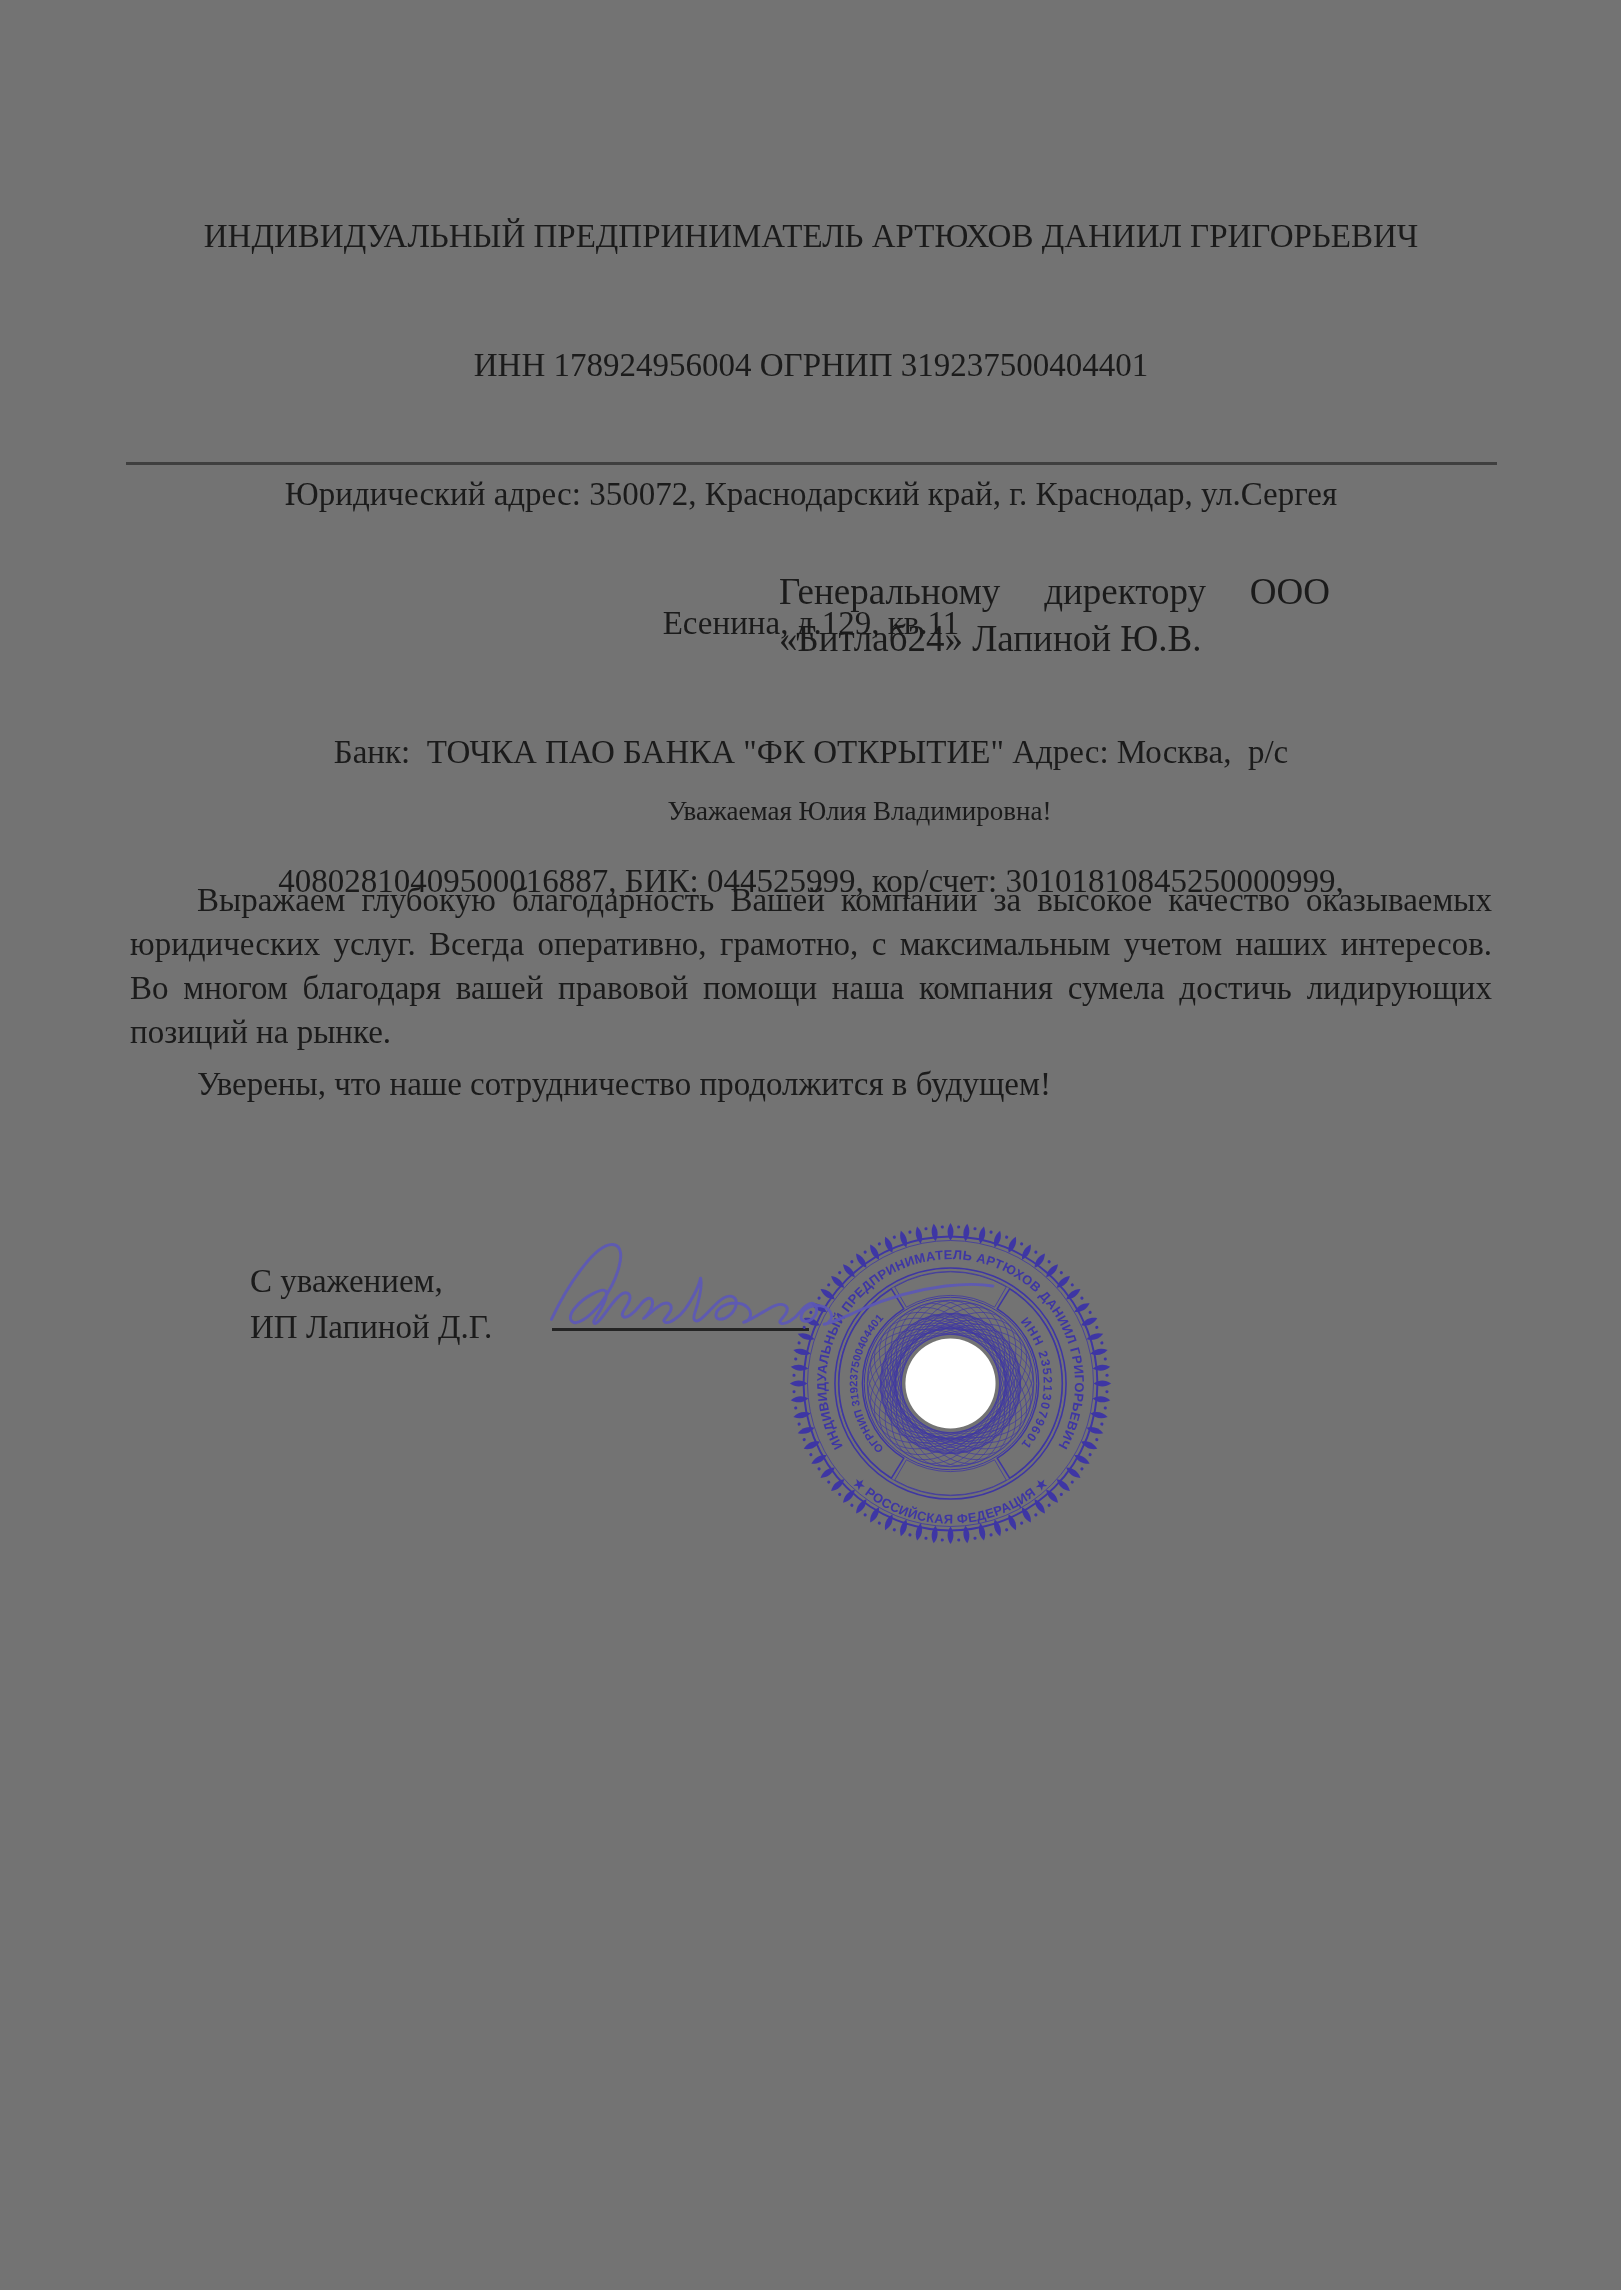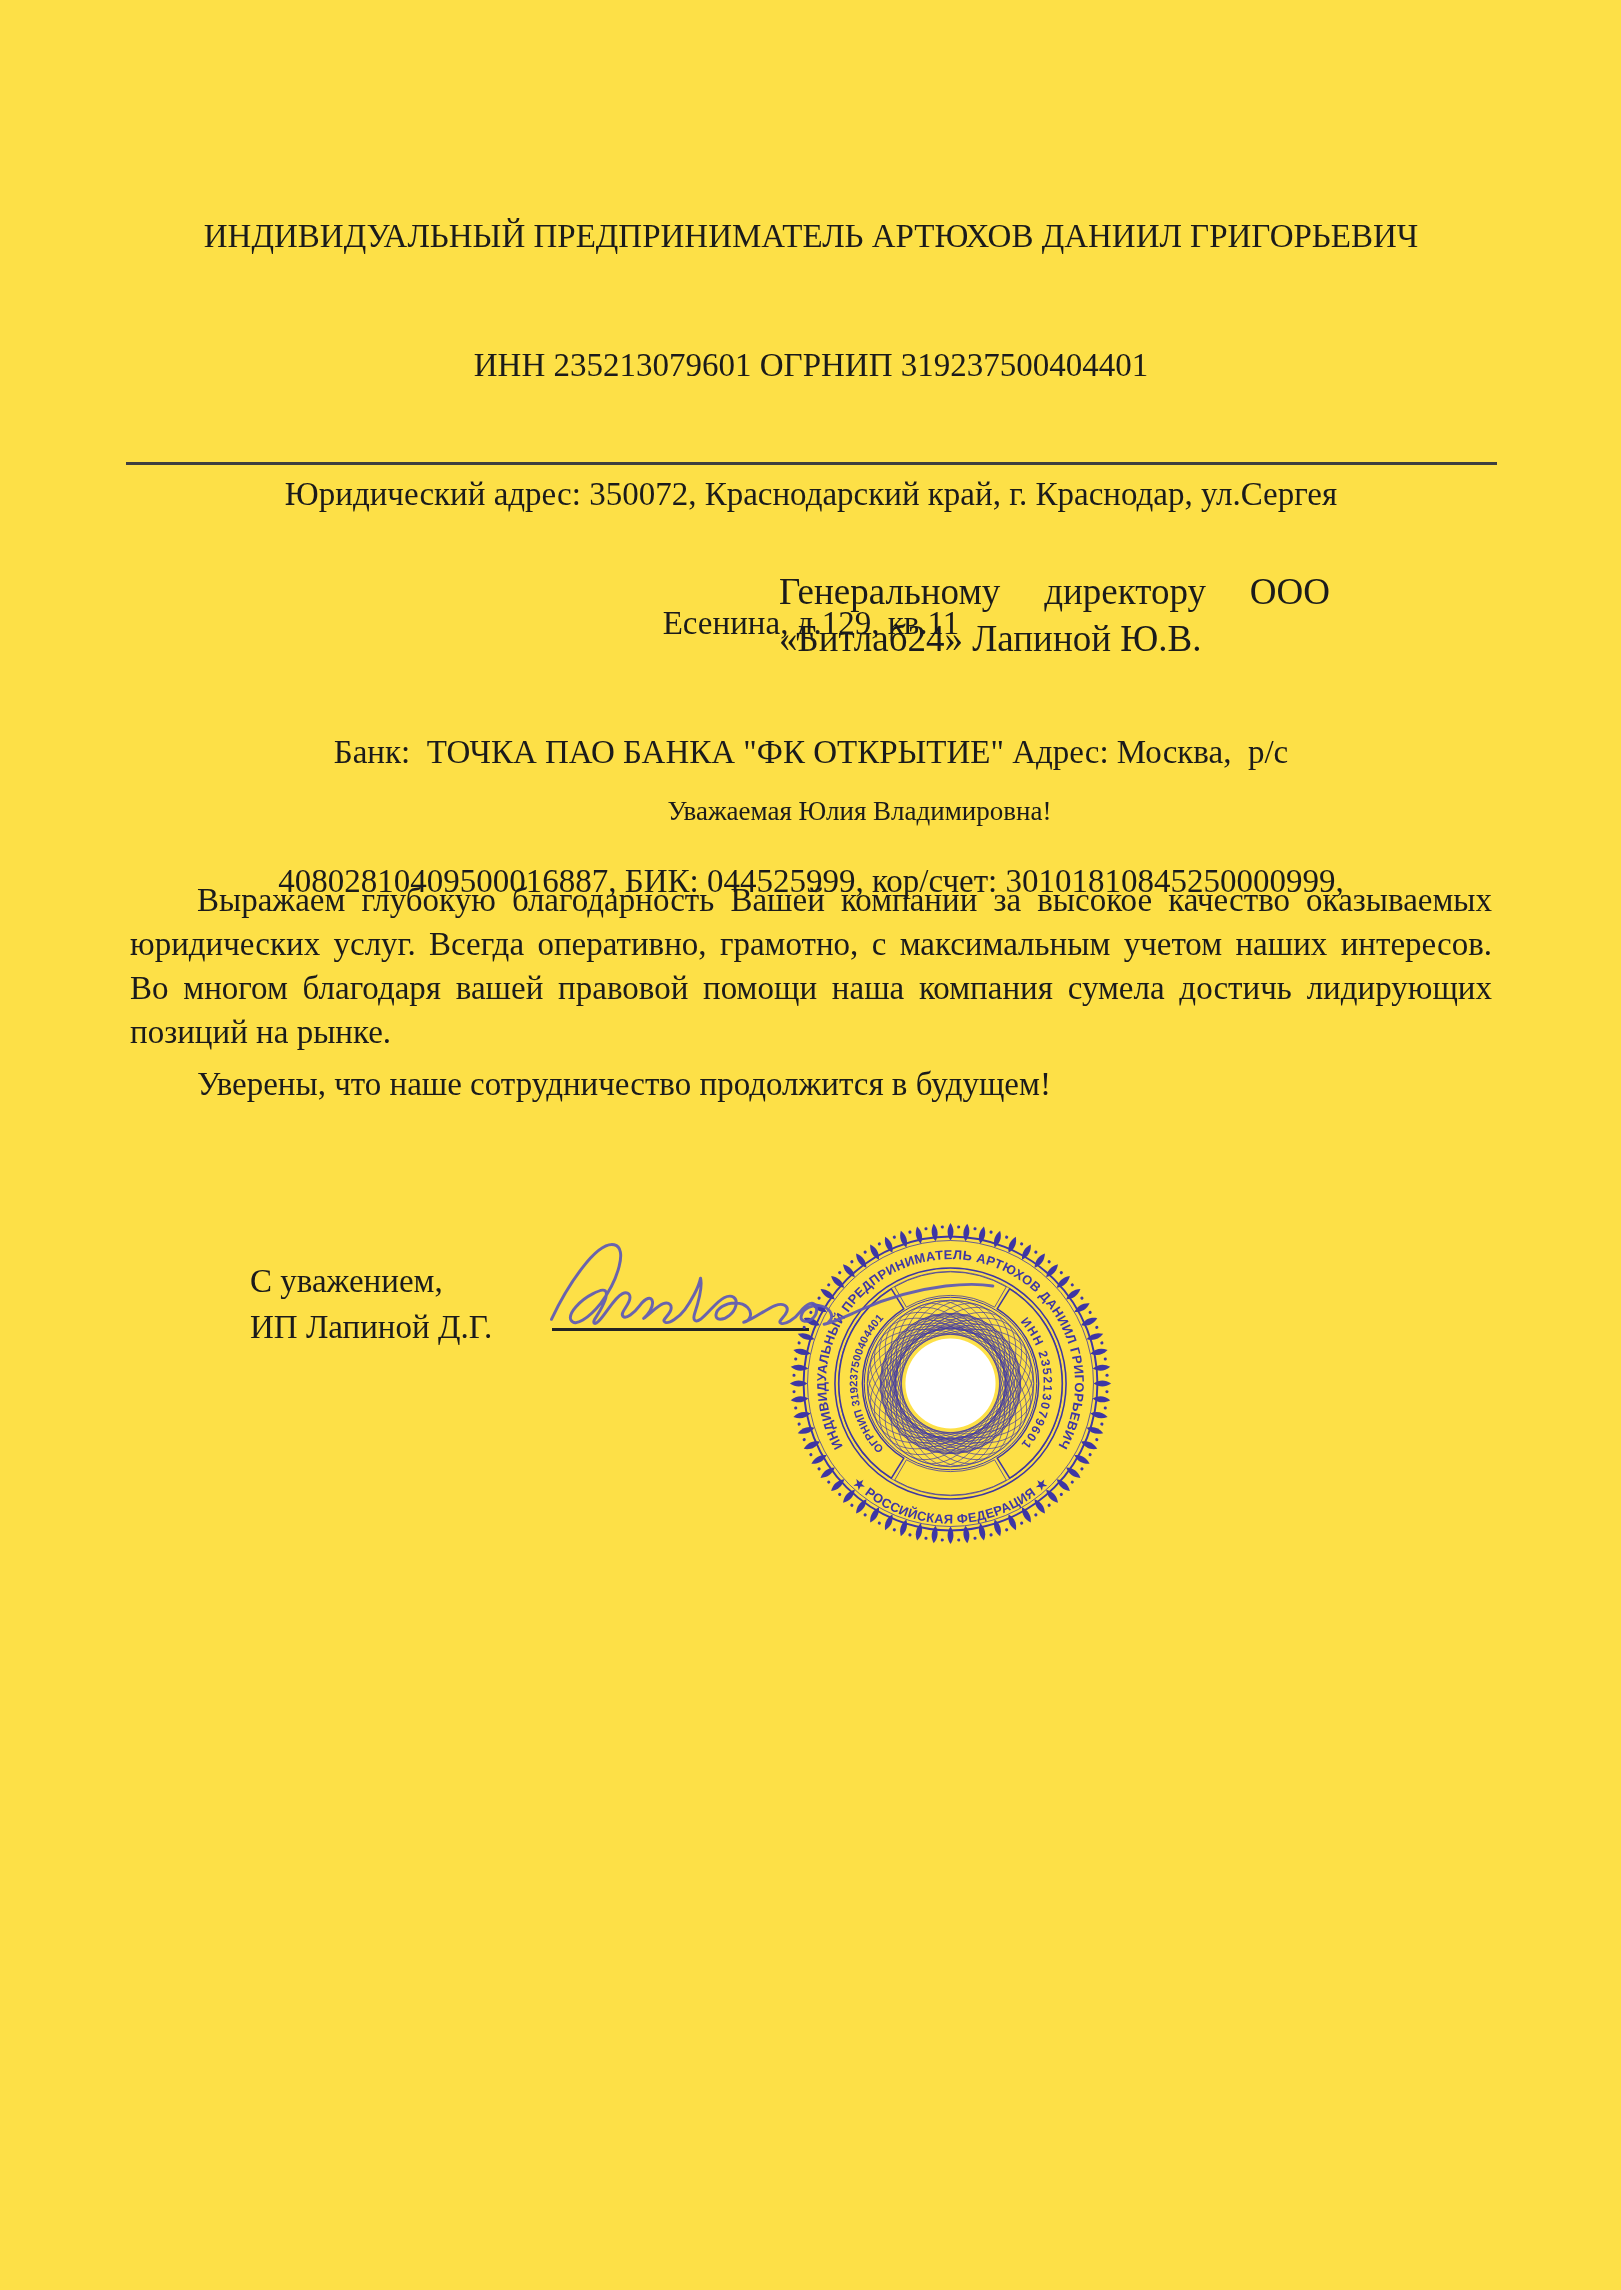--- a/index.html
+++ b/index.html
@@ -1,18 +1,18 @@
 <!DOCTYPE html>
 <html><head>
 <meta charset="utf-8">
 <style>
   :root { --ink:#3e36a4; --sig:#5c58b6; }
   html,body { margin:0; padding:0; background:#ffffff; }
   .page {
-    position:relative; width:1621px; height:2291px; background:#fde047;
+    position:relative; width:1621px; height:2291px; background:#737373;
     font-family:"Liberation Serif", serif; color:#1b1b1b; overflow:hidden;
   }
   .letterhead {
     position:absolute; top:129px; left:118px; width:1386px;
     text-align:center; font-size:33px; line-height:43px; white-space:pre-wrap;
   }
   .rule {
     position:absolute; top:462px; left:126px; width:1371px; height:0;
     border-top:3.9px solid #3f3f3f;
   }
@@ -46,21 +46,21 @@
   .stamp-text { fill:var(--ink); font-family:"Liberation Sans", sans-serif; font-weight:700; }
   .sig-path { stroke:var(--sig); fill:none; stroke-width:3; stroke-linecap:round; stroke-linejoin:round; opacity:.92; }
 </style>
 </head>
 <body>
 
 <div class="page" style="--ink: #3e36a4; --sig: #5c58b6;">
 
   <div class="letterhead">
     <div>ИНДИВИДУАЛЬНЫЙ ПРЕДПРИНИМАТЕЛЬ АРТЮХОВ ДАНИИЛ ГРИГОРЬЕВИЧ</div>
-    <div>ИНН 235213079601 ОГРНИП 319237500404401</div>
+    <div>ИНН 178924956004 ОГРНИП 319237500404401</div>
     <div>Юридический адрес: 350072, Краснодарский край, г. Краснодар, ул.Сергея</div>
     <div>Есенина, д.129, кв.11</div>
     <div>Банк:  ТОЧКА ПАО БАНКА "ФК ОТКРЫТИЕ" Адрес: Москва,  р/с</div>
     <div>40802810409500016887, БИК: 044525999, кор/счет: 30101810845250000999,</div>
   </div>
 
   <div class="rule"></div>
 
   <div class="recipient">Генеральному директору ООО «Битлаб24» Лапиной Ю.В.</div>
 

